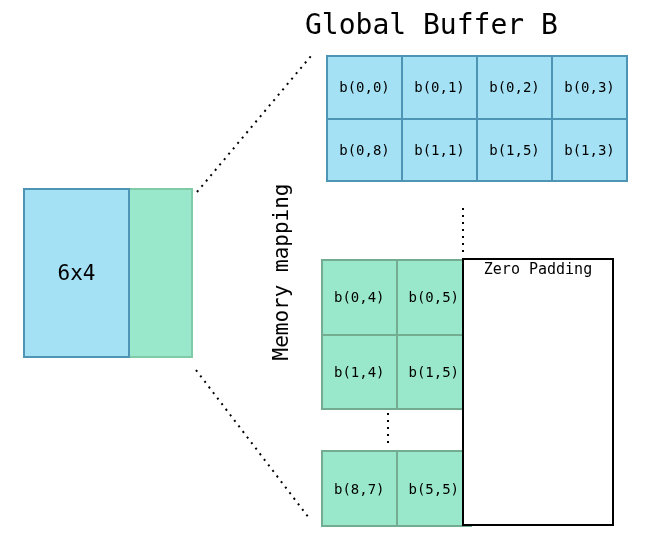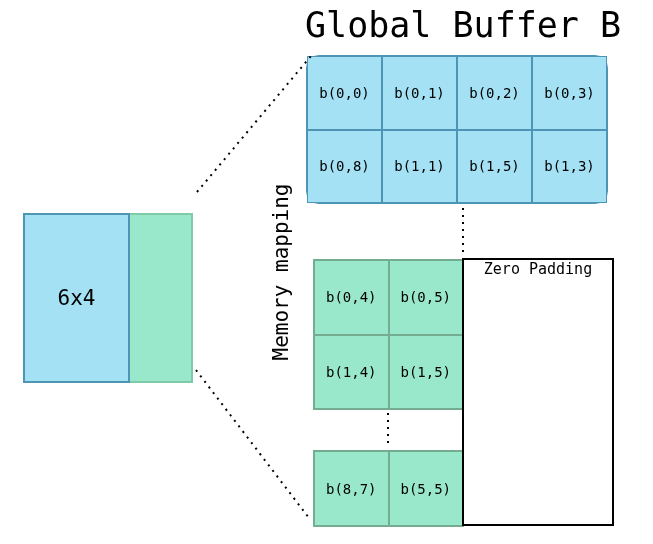--- a/index.html
+++ b/index.html
@@ -16,32 +16,32 @@
     position: relative;
     width: 653px;
     height: 544px;
     background: #ffffff;
     font-family: "DejaVu Sans Mono", "Liberation Mono", monospace;
     color: var(--ink);
     overflow: hidden;
   }
   .title {
     position: absolute;
-    font-size: 35px;
+    font-size: 28px;
     line-height: 38px;
     white-space: nowrap;
     color: var(--ink);
   }
   #buffer-title { left: 305px; top: 6px; }
   #matrix-title { left: 22px; top: 140px; }
 
   
   #matrix-rect {
     position: absolute;
-    left: 23px; top: 213px;
+    left: 23px; top: 188px;
     width: 170px; height: 170px;
     display: flex;
   }
   #matrix-blue {
     width: 107px; height: 170px;
     background: var(--blue-fill);
     border: 2px solid var(--blue-border);
     display: flex; align-items: center; justify-content: center;
     font-size: 21px;
     z-index: 2;
@@ -54,35 +54,34 @@
     z-index: 1;
   }
 
   
   .grid {
     position: absolute;
     display: grid;
     border: 1px solid;
   }
   .grid.blue { border-color: var(--blue-border); }
-  .grid.green { border-color: var(--green-border); }
+  .grid.green { border-color: var(--green-border); margin-left: 8px; }
   .cell {
     display: flex; align-items: center; justify-content: center;
     font-size: 14px;
     border: 1px solid;
   }
   .cell.blue { background: var(--blue-fill); border-color: var(--blue-border); }
   .cell.green { background: var(--green-fill); border-color: var(--green-border); }
 
   #blue-grid {
-    left: 306px; top: 55px;
-    width: 302px; height: 149px;
+    left: 326px; top: 55px;
+    width: 302px; height: 127px;
     grid-template-columns: repeat(4, 1fr);
     grid-template-rows: repeat(2, 1fr);
-    border-radius: 13px;
   }
   #green-grid {
     left: 313px; top: 259px;
     width: 151px; height: 151px;
     grid-template-columns: repeat(2, 1fr);
     grid-template-rows: repeat(2, 1fr);
   }
   #green-tail {
     left: 313px; top: 450px;
     width: 151px; height: 77px;

